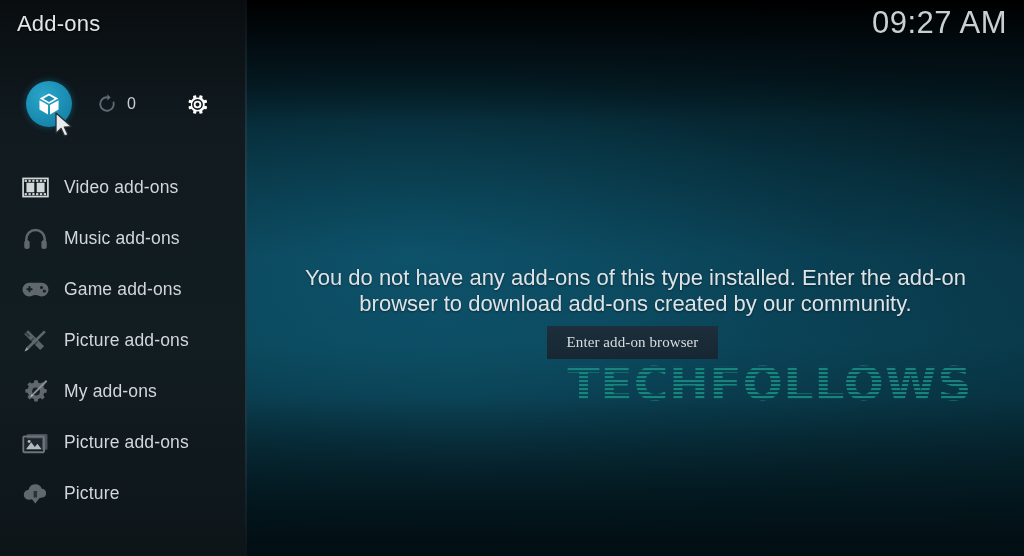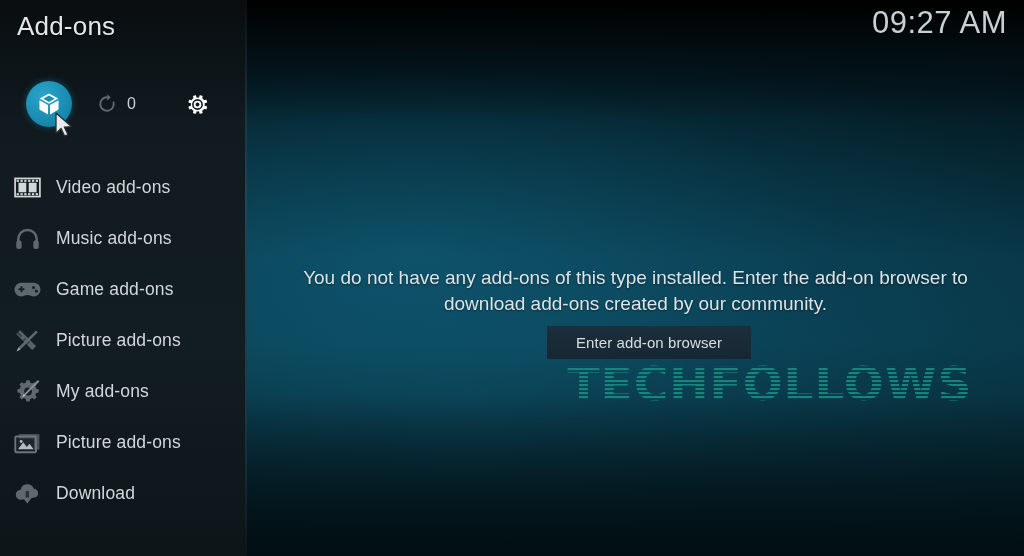--- a/index.html
+++ b/index.html
@@ -37,21 +37,21 @@
     position:absolute; left:0; top:0; width:247px; height:556px;
     background:linear-gradient(to bottom, #090d10 0%, #101a1f 22%, #121d22 62%, #0d1519 100%);
   }
   .sidebar-edge {
     position:absolute; left:245px; top:0; width:2px; height:556px;
     background:linear-gradient(to bottom, rgba(40,80,96,0.0) 0%, rgba(60,120,145,0.45) 35%, rgba(60,120,145,0.30) 75%, rgba(30,60,72,0.0) 100%);
   }
 
   .page-title {
     position:absolute; left:17px; top:11px;
-    font-size:26px; font-weight:400; color:#e3e6e8; letter-spacing:.2px;
+    font-size:22px; font-weight:400; color:#e3e6e8; letter-spacing:.2px;
     text-shadow:0 1px 2px rgba(0,0,0,.8);
   }
   .clock {
     position:absolute; right:17px; top:5px;
     font-size:31px; font-weight:300; color:#c9d0d4; letter-spacing:.5px;
   }
 
   
   .toolbar { position:absolute; left:0; top:78px; width:247px; height:52px; }
   .tb-item { position:absolute; top:0; height:52px; display:flex; align-items:center; }
@@ -62,51 +62,51 @@
     display:flex; align-items:center; justify-content:center;
     box-shadow:0 0 7px rgba(26,140,180,.45);
   }
   .tb-refresh { left:96px; width:64px; gap:9px; }
   .tb-count { font-size:16px; color:#c9d0d4; }
   .tb-gear { left:180px; width:34px; justify-content:center; }
 
   .cursor { position:absolute; left:55px; top:112px; width:22px; height:26px; pointer-events:none; }
 
   
-  .menu { position:absolute; left:0; top:162px; width:247px; }
+  .menu { position:absolute; left:0; top:162px; width:247px;padding-left:8px; }
   .menu-row {
     position:relative; height:51px; display:flex; align-items:center;
     padding-left:10px; cursor:default;
   }
   .menu-icon {
     width:34px; height:30px; display:flex; align-items:center; justify-content:center;
     flex:0 0 34px;
   }
   .menu-label {
     margin-left:12px; font-size:17.5px; color:#d2d7da; font-weight:400; letter-spacing:.15px;
     white-space:nowrap;
   }
 
   
   .center {
     position:absolute; left:247px; top:0; right:0; height:556px;
   }
   .empty-msg {
     position:absolute; left:32px; right:32px; top:265px;
-    text-align:center; color:#dde3e6; font-size:19px; line-height:26px;
+    text-align:center; color:#dde3e6; font-size:22px; line-height:26px;
     font-weight:400;
     text-shadow:0 1px 2px rgba(0,0,0,.45);
   }
   .browse-btn {
-    position:absolute; left:300px; top:326px; width:204px; height:33px;
+    position:absolute; left:300px; top:326px; width:171px; height:33px;
     background:linear-gradient(to bottom, #1d2f3c 0%, #172633 100%);
     display:flex; align-items:center; justify-content:center;
     color:#d8dee1; font-size:15px; letter-spacing:.1px;
     border:none;
-    font-family:Liberation Sans, sans-serif;
+    font-family:Liberation Serif, serif;
   }
 
   
   .watermark {
     position:absolute; left:298px; top:360px; width:450px; height:52px;
     opacity:.95; pointer-events:none;
   }
 </style>
 </head>
 <body>
@@ -276,21 +276,21 @@
 
     <div class="menu-row">
       <span class="menu-icon">
         <svg width="27" height="23" viewBox="0 0 28 24">
           <path d="M7.4 18.6a5.3 5.3 0 0 1-.6-10.6 7.2 7.2 0 0 1 13.8-1 4.7 4.7 0 0 1 .7 9.3z" fill="#5e686d"></path>
           <rect x="12" y="9.4" width="3.6" height="8" fill="#2c3338"></rect>
           <path d="M13.8 22.4 8.9 16.2h9.8z" fill="#5e686d"></path>
           <path d="M13.8 20.9 10.6 16.9h6.4z" fill="#2c3338" opacity="0"></path>
         </svg>
       </span>
-      <span class="menu-label">Download</span>
+      <span class="menu-label">Picture</span>
     </div>
   </div>
 
   <div class="cursor">
     <svg width="22" height="26" viewBox="0 0 22 26">
       <path d="M1 1 1 21.2 6.1 16.4 9.6 24 12.9 22.5 9.4 15.2 16.3 14.6z" fill="#e8ecee" stroke="#2a2f33" stroke-width="1.3" stroke-linejoin="round"></path>
     </svg>
   </div>
 
 </div>

